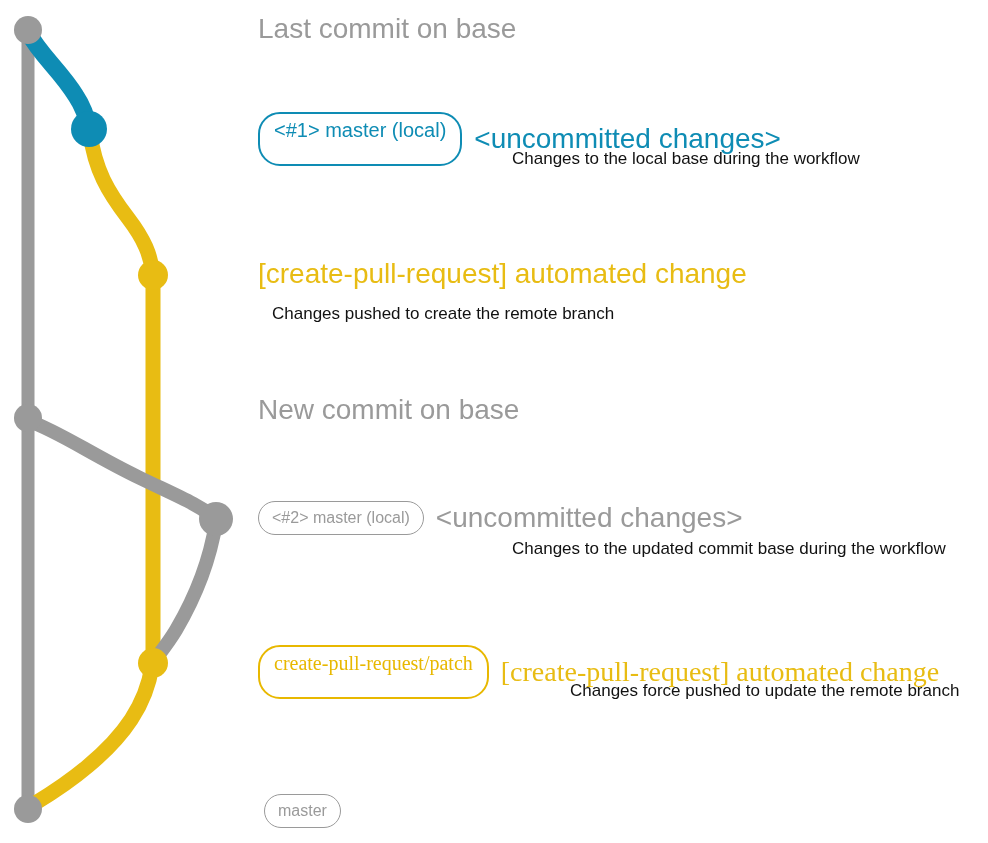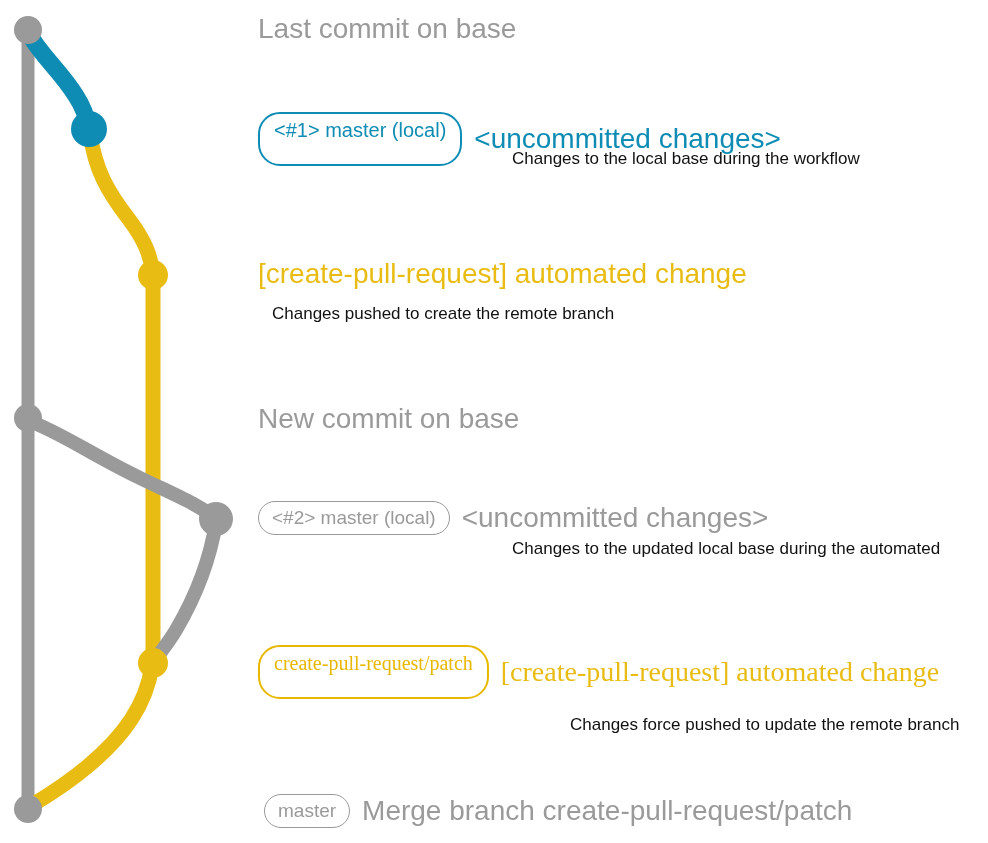--- a/index.html
+++ b/index.html
@@ -43,21 +43,21 @@
     display: inline-block;
     border: 2px solid currentColor;
     border-radius: 22px;
     padding: 5px 14px 22px;
     font-size: 20px;
     line-height: 23px;
     white-space: nowrap;
     background: transparent;
   }
   .pill-sm {
-    font-size: 19px;
+    font-size: 16px;
     padding: 4px 13px 5px;
     border-width: 1.5px;
     border-radius: 20px;
   }
   .c-gray  { color: #9a9a9a; }
   .c-teal  { color: #0e8cb4; }
   .c-gold  { color: #e8bc13; text-align: center; }
   .c-amber { color: #e8b800; }
 
   .label-row { display: flex; align-items: center; gap: 12px; }
@@ -109,42 +109,41 @@
   <div class="commit-desc">Changes to the local base during the workflow</div>
 </div>
 
 <div class="row" style="left:258px; top:262px;">
   <div class="commit-title c-gold">[create-pull-request] automated change</div>
 </div>
 <div class="row" style="left:272px; top:296px;margin-top:7px;">
   <div class="commit-desc">Changes pushed to create the remote branch</div>
 </div>
 
-<div class="row" style="left:258px; top:407px;">
+<div class="row" style="left:258px; top:398px;">
   <div class="commit-title c-gray">New commit on base</div>
 </div>
 
 <div class="row" style="left:258px; top:501px;">
   <div class="label-row">
     <span class="pill pill-sm c-gray">&lt;#2&gt; master (local)</span>
     <div class="commit-title c-gray">&lt;uncommitted changes&gt;</div>
   </div>
 </div>
 <div class="row" style="left:512px; top:538px;">
-  <div class="commit-desc">Changes to the updated local base during the automated</div>
+  <div class="commit-desc">Changes to the updated commit base during the workflow</div>
 </div>
 
 <div class="row" style="left:258px; top:645px;font-family:Liberation Serif, serif;">
   <div class="label-row">
     <span class="pill c-amber">create-pull-request/patch</span>
     <div class="commit-title c-gold">[create-pull-request] automated change</div>
   </div>
 </div>
-<div class="row" style="left:570px; top:714px;">
+<div class="row" style="left:570px; top:680px;">
   <div class="commit-desc">Changes force pushed to update the remote branch</div>
 </div>
 
 <div class="row" style="left:264px; top:794px;">
   <div class="label-row">
     <span class="pill pill-sm c-gray">master</span>
-    <div class="commit-title c-gray">Merge branch create-pull-request/patch</div>
   </div>
 </div>
 
 </body></html>

